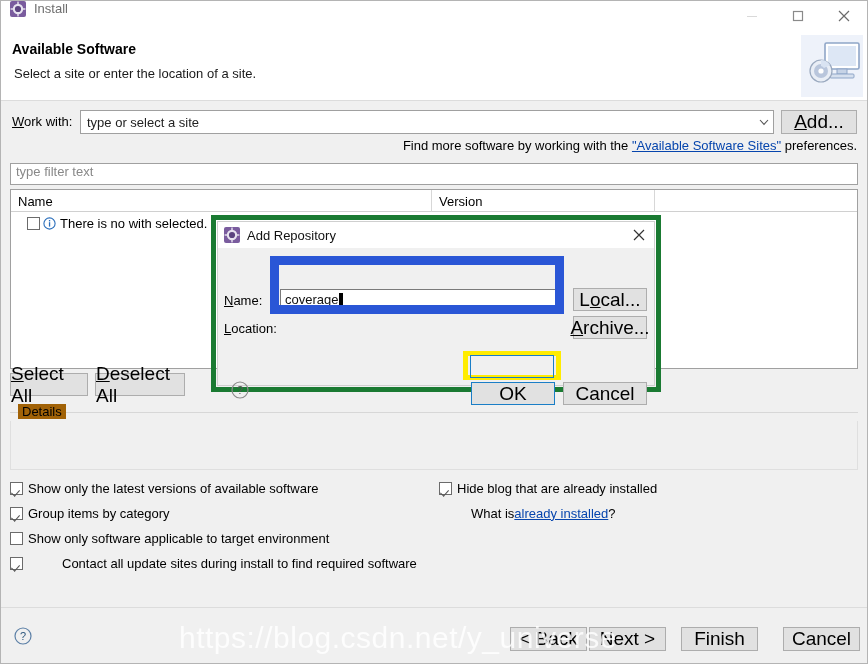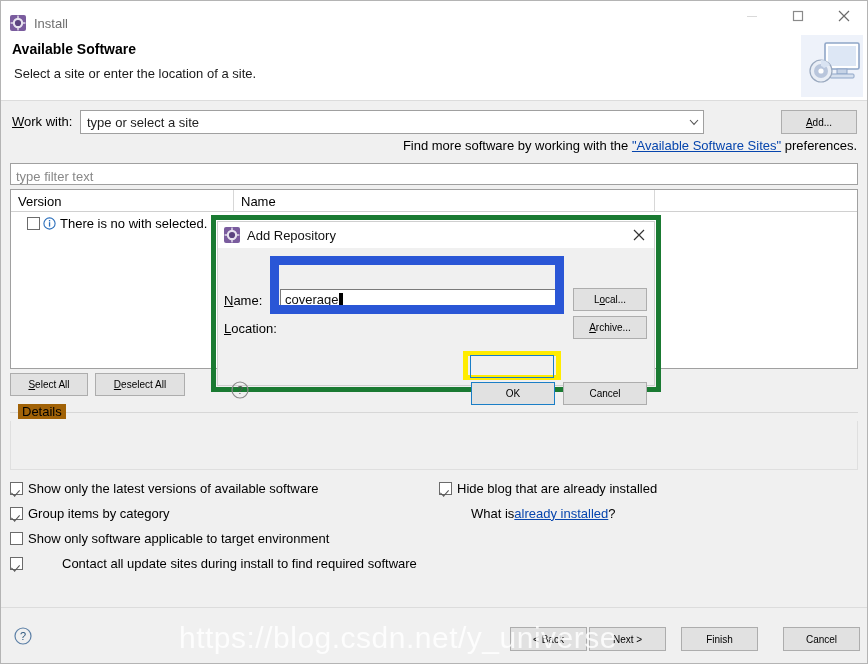--- a/index.html
+++ b/index.html
@@ -17,21 +17,21 @@
     width: 868px; height: 664px;
     background: #f0f0f0;
     border: 1px solid #b4b4b4;
     overflow: hidden;
   }
 
   
   .titlebar {
     position: absolute; left: 0; top: 0; width: 866px; height: 30px;
     background: #ffffff;
-    display: flex; align-items: flex-end;
+    display: flex; align-items: flex-start;
   }
   .tb-icon {
     width: 16px; height: 16px; margin-left: 9px; margin-right: 8px;
     position: relative; flex: 0 0 auto;
   }
   .tb-title { font-size: 13px; color: #6e6e6e; flex: 1 1 auto; }
   .wbtn {
     width: 46px; height: 30px; display: flex; align-items: center;
     justify-content: center; color: #4a4a4a; font-size: 13px;
   }
@@ -58,48 +58,48 @@
   
   .body { position: absolute; left: 0; top: 100px; width: 866px; height: 506px; background: #f0f0f0; }
 
   .row-workwith {
     position: absolute; left: 0; top: 9px; width: 866px; height: 24px;
   }
   .lbl-workwith {
     position: absolute; left: 11px; top: 4px; font-size: 13px;
   }
   .combo {
-    position: absolute; left: 79px; top: 0; width: 624px; height: 24px;
+    position: absolute; left: 79px; top: 0; width: 694px; height: 24px;
     background: #fff; border: 1px solid #a0a0a0;
     display: flex; align-items: center;
   }
   .combo-text { padding-left: 6px; font-size: 13px; color: #222; flex: 1 1 auto; }
   .combo-arrow {
     width: 18px; height: 22px; display:flex; align-items:center; justify-content:center;
     color: #555; font-size: 10px;
   }
   .btn {
-    background: #e1e1e1; border: 1px solid #adadad; font-size: 10px;
+    background: #e1e1e1; border: 1px solid #adadad; font-size: 19px;
     display: flex; align-items: center; justify-content: center;
     font-family: "Liberation Sans", sans-serif; color: #000;
   }
   .btn-add {
     position: absolute; left: 780px; top: 0; width: 76px; height: 24px;
   }
   .u { text-decoration: underline; }
 
   .findmore {
     position: absolute; right: 10px; top: 37px; font-size: 13px; color: #000;
   }
   .link { color: #0645ad; text-decoration: underline; }
 
   .filterbox {
     position: absolute; left: 9px; top: 62px; width: 848px; height: 22px;
     background: #fff; border: 1px solid #a0a0a0;
-    display: flex; align-items: flex-end;
+    display: flex; align-items: flex-start;
   }
   .filterbox span { padding-left: 5px; color: #888; font-size: 13px; }
 
   .tablewrap {
     position: absolute; left: 9px; top: 88px; width: 848px; height: 180px;
     background: #fff; border: 1px solid #a0a0a0;
   }
   .thead { display: flex; height: 22px; border-bottom: 1px solid #d0d0d0; background: #fff; }
   .th {
     font-size: 13px; padding-left: 7px; display: flex; align-items: center;
@@ -300,22 +300,22 @@
     <div class="findmore">
       <span>Find more software by working with the </span><span class="link">"Available Software Sites"</span><span> preferences.</span>
     </div>
 
     <div class="filterbox">
       <span placeholder="type filter text">type filter text</span>
     </div>
 
     <div class="tablewrap">
       <div class="thead">
+        <div class="th th1">Name</div>
         <div class="th th2">Version</div>
-        <div class="th th1">Name</div>
         <div class="th th3"></div>
       </div>
       <div class="trow">
         <span class="cbx"></span>
         <span class="info-ic">
           <svg width="13" height="13" viewBox="0 0 13 13">
             <circle cx="6.5" cy="6.5" r="5.6" fill="none" stroke="#2a6ebb" stroke-width="1.1"></circle>
             <rect x="5.9" y="5.2" width="1.3" height="4.4" fill="#2a6ebb"></rect>
             <rect x="5.9" y="3" width="1.3" height="1.4" fill="#2a6ebb"></rect>
           </svg>

